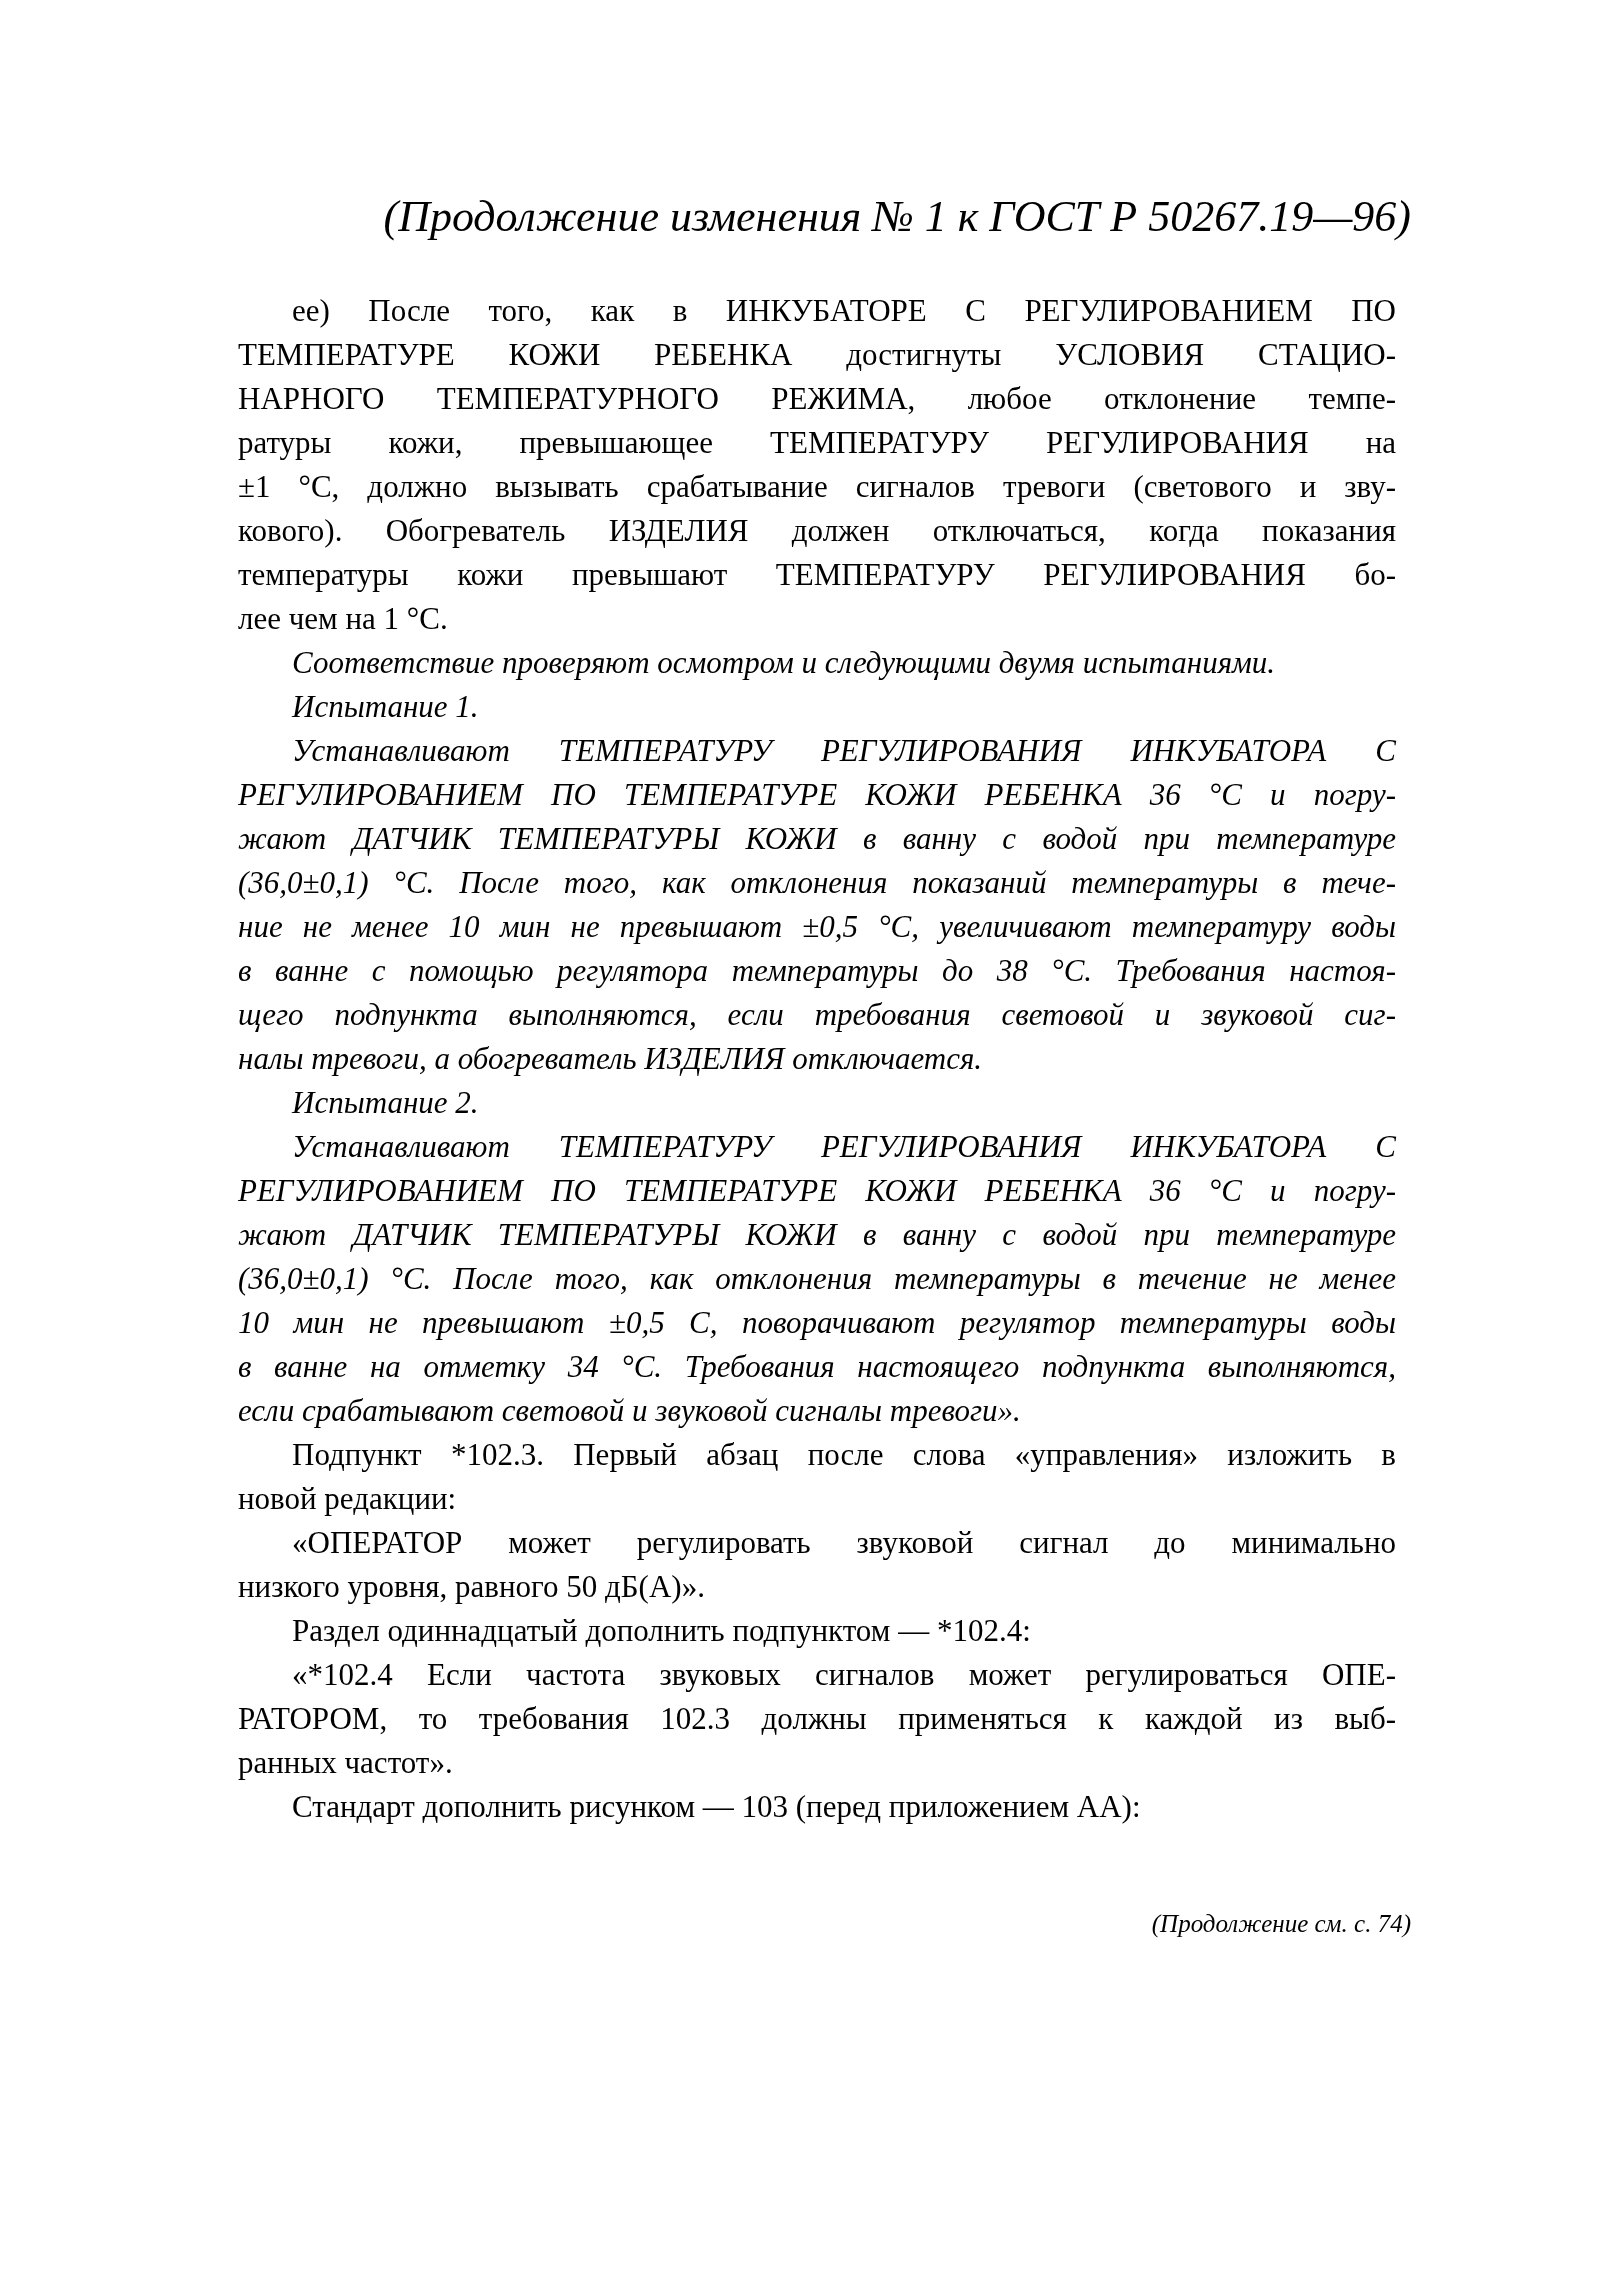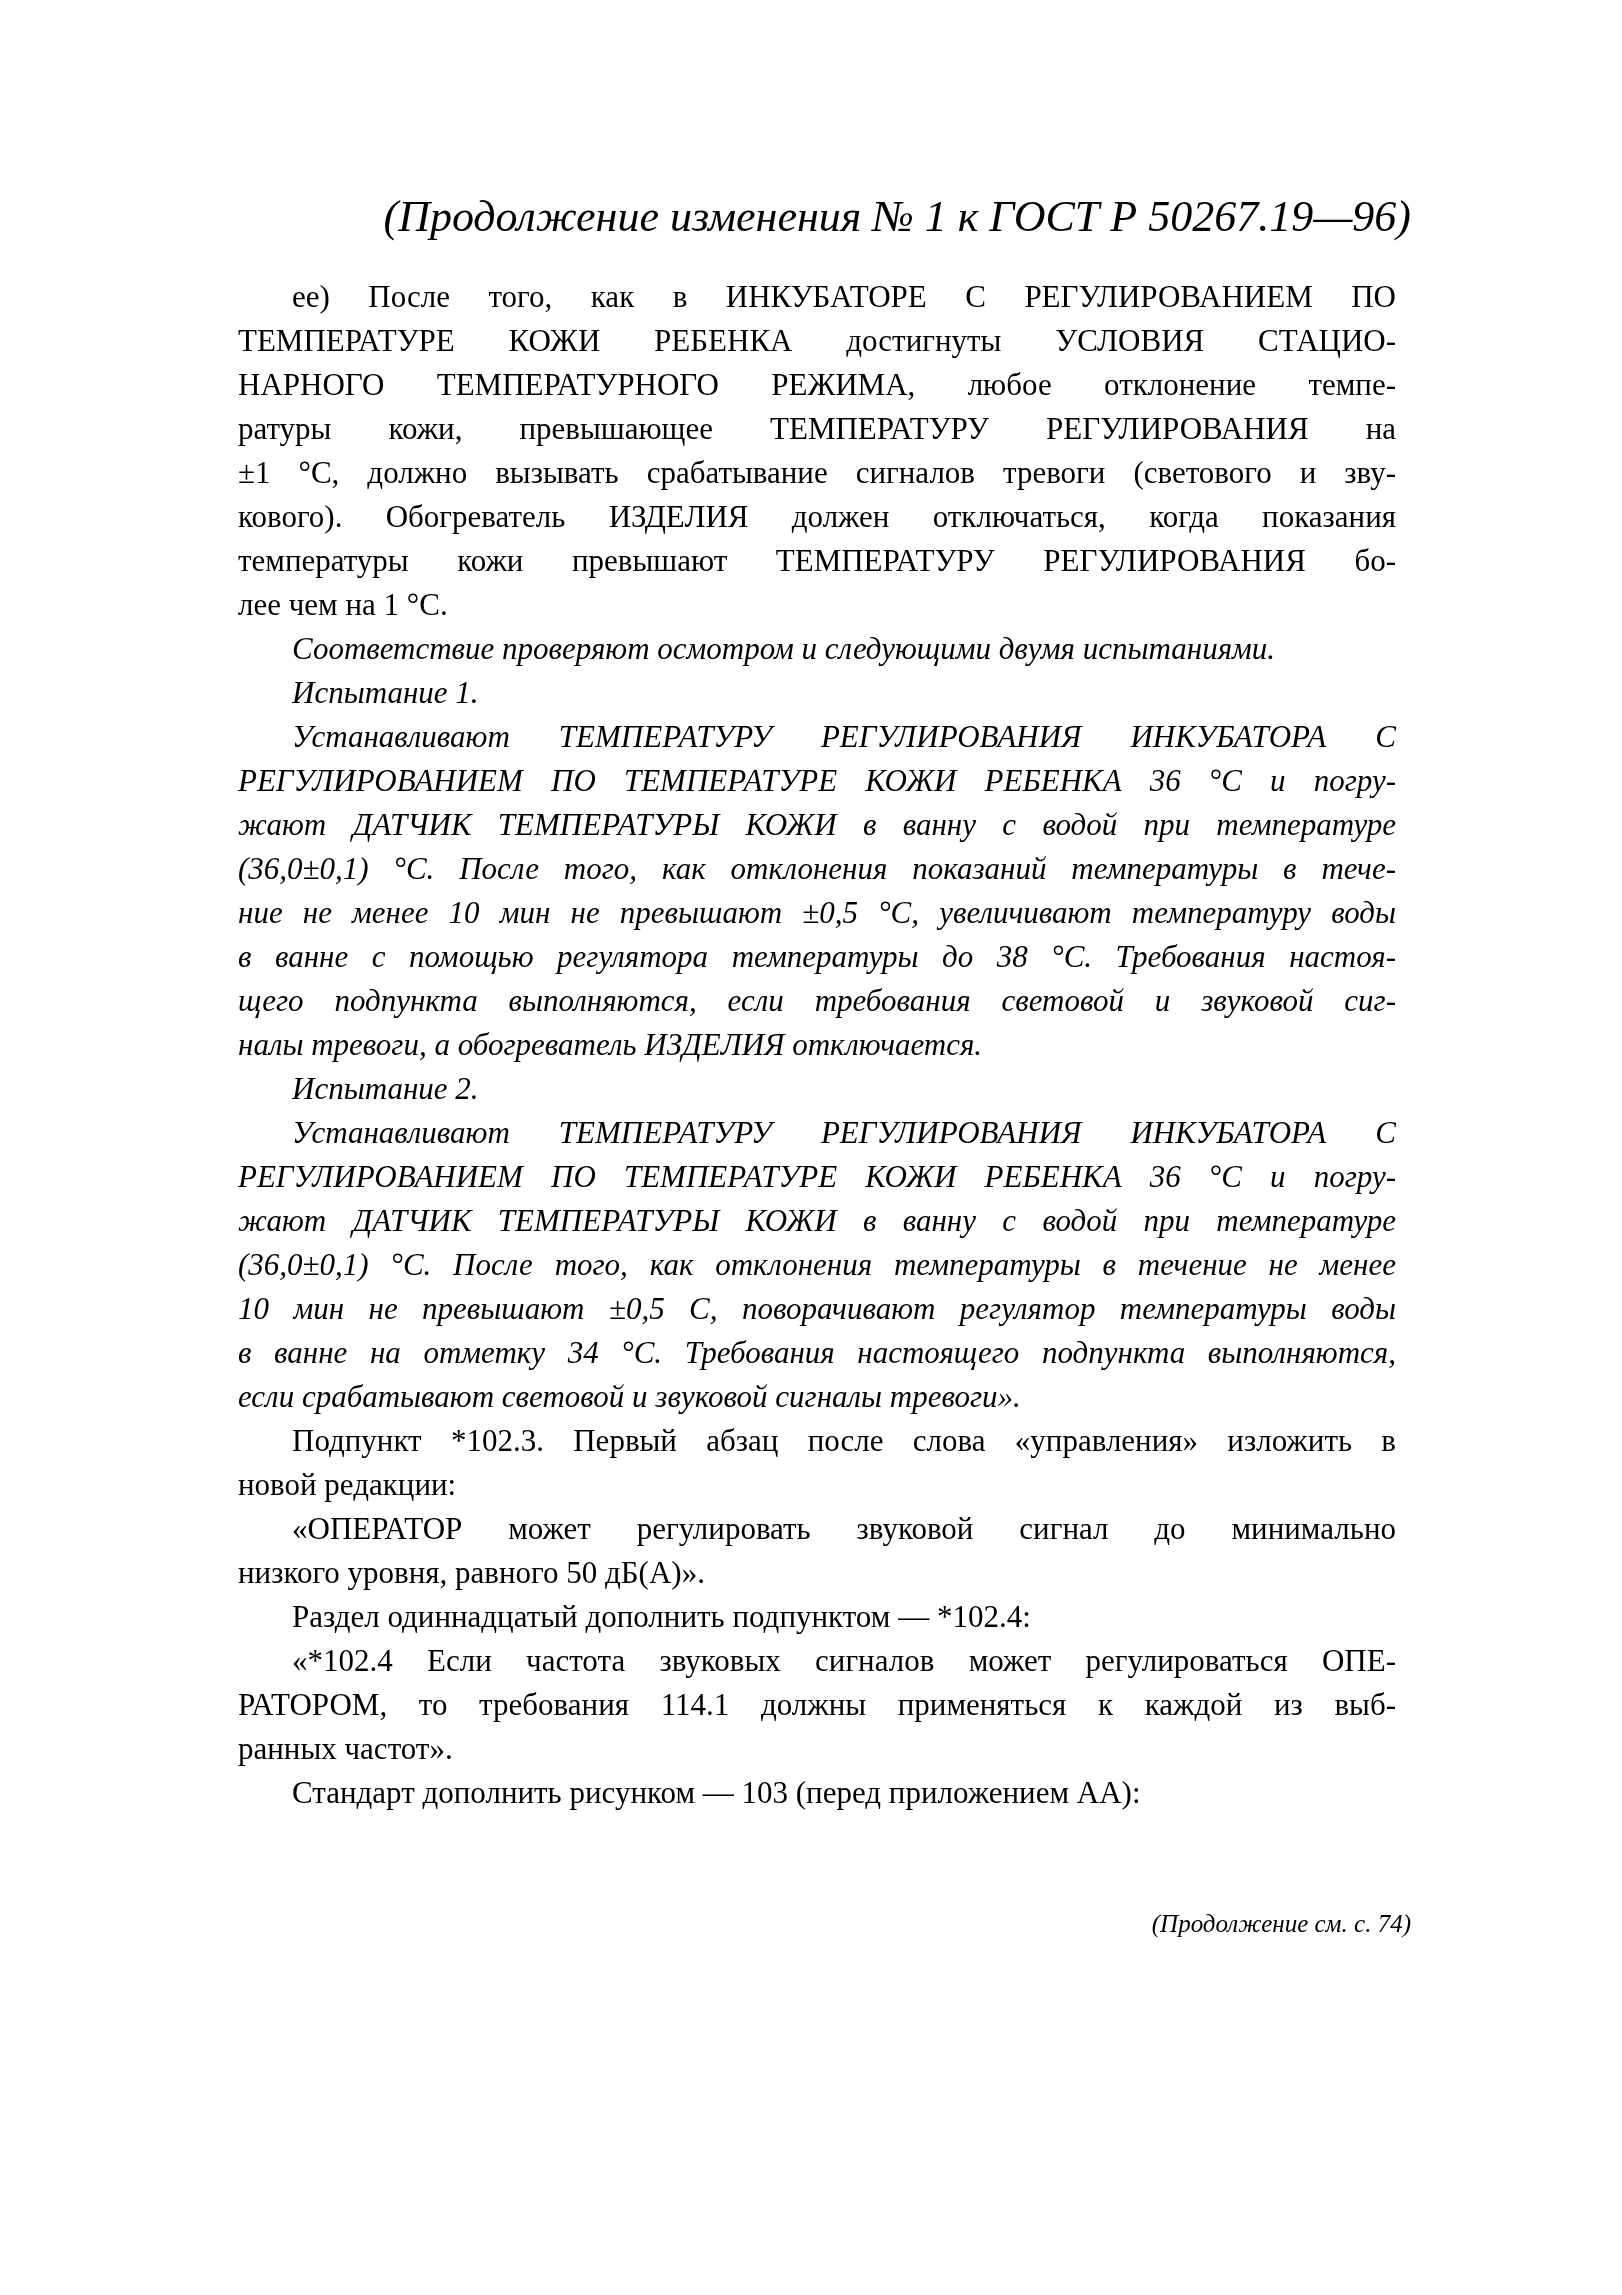--- a/index.html
+++ b/index.html
@@ -22,21 +22,21 @@
     left: 238px;
     width: 1173px;
     text-align: right;
     font-style: italic;
     font-size: 44px;
     line-height: 41px;
     white-space: nowrap;
   }
   .body-block {
     position: absolute;
-    top: 275px;
+    top: 289px;
     left: 238px;
     width: 1158px;
   }
   .line {
     font-size: 31px;
     line-height: 44px;
     height: 44px;
     text-align: justify;
     text-align-last: justify;
     text-justify: inter-word;
@@ -97,20 +97,20 @@
       <div class="line italic">(36,0±0,1) °С. После того, как отклонения температуры в течение не менее</div>
       <div class="line italic">10 мин не превышают ±0,5 С, поворачивают регулятор температуры воды</div>
       <div class="line italic">в ванне на отметку 34 °С. Требования настоящего подпункта выполняются,</div>
       <div class="line italic nojust">если срабатывают световой и звуковой сигналы тревоги».</div>
       <div class="line indent">Подпункт *102.3. Первый абзац после слова «управления» изложить в</div>
       <div class="line nojust">новой редакции:</div>
       <div class="line indent">«ОПЕРАТОР может регулировать звуковой сигнал до минимально</div>
       <div class="line nojust">низкого уровня, равного 50 дБ(А)».</div>
       <div class="line indent nojust">Раздел одиннадцатый дополнить подпунктом — *102.4:</div>
       <div class="line indent">«*102.4 Если частота звуковых сигналов может регулироваться ОПЕ-</div>
-      <div class="line">РАТОРОМ, то требования 114.1 должны применяться к каждой из выб-</div>
+      <div class="line">РАТОРОМ, то требования 102.3 должны применяться к каждой из выб-</div>
       <div class="line nojust">ранных частот».</div>
       <div class="line indent nojust">Стандарт дополнить рисунком — 103 (перед приложением АА):</div>
     </div>
 
   <div class="page-footer">(Продолжение см. с. 74)</div>
 </div>
 
 
 </body></html>

